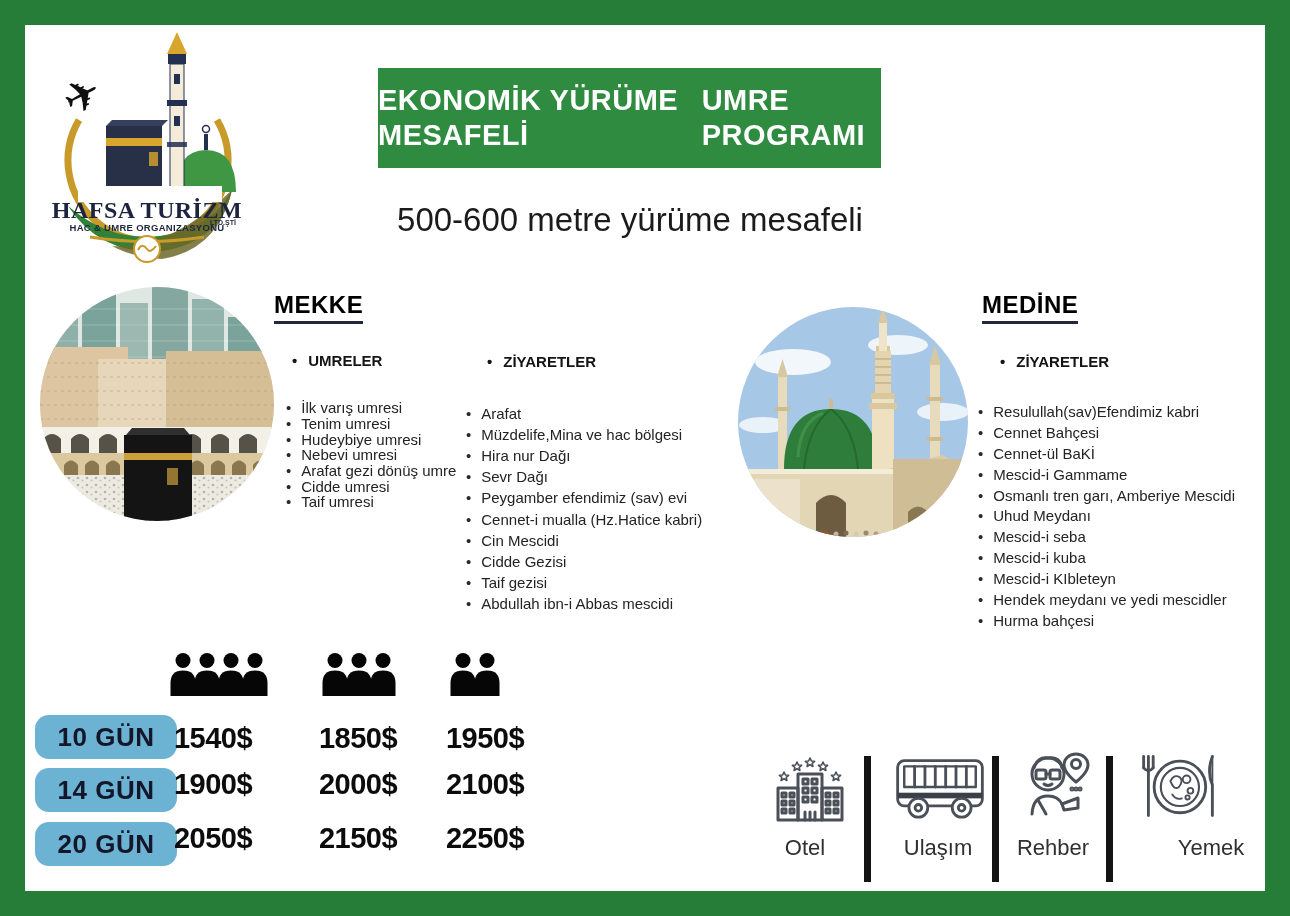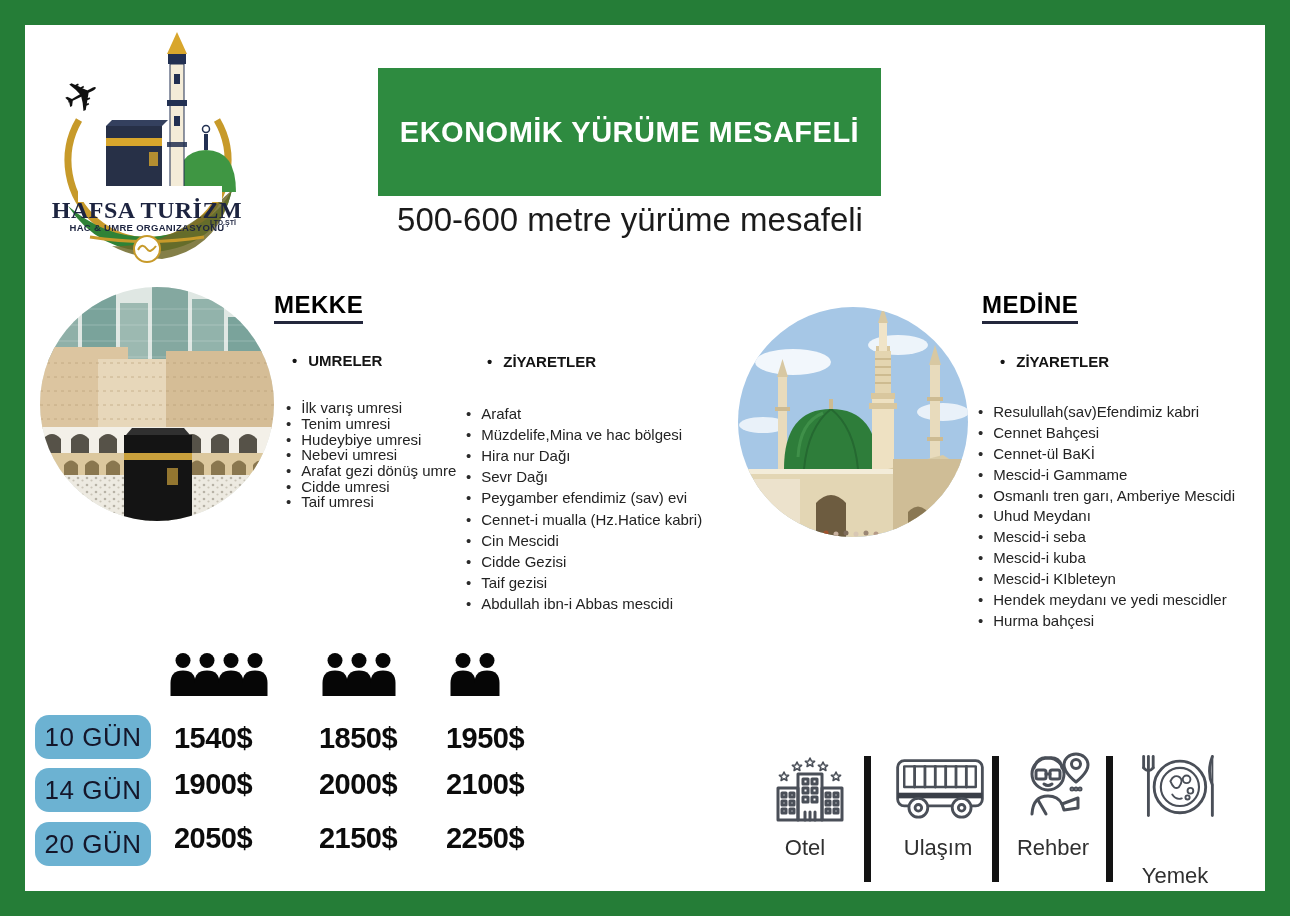--- a/index.html
+++ b/index.html
@@ -2,21 +2,21 @@
 <html><head>
 <meta charset="utf-8">
 <style>
   html,body{margin:0;padding:0;background:#9a9a9a;}
   .frame{position:relative;width:1290px;height:916px;background:#257d37;
          font-family:"Liberation Sans",sans-serif;overflow:hidden;}
   .canvas{position:absolute;left:25px;top:25px;width:1240px;height:866px;background:#ffffff;}
   .abs{position:absolute;}
 
   
-  .header-box{left:378px;top:68px;width:503px;height:128px;background:#2e8b40;
+  .header-box{left:378px;top:68px;width:503px;height:100px;background:#2e8b40;
       display:flex;flex-direction:row;align-items:center;justify-content:center;gap:6px;}
   .header-box .hl{color:#ffffff;font-weight:bold;font-size:29px;letter-spacing:.5px;line-height:1.2;}
   .subtitle{left:330px;top:201px;width:600px;text-align:center;font-size:33px;color:#1b1b1b;}
 
   
   .photo{border-radius:50%;overflow:hidden;}
   .photo svg{display:block;}
 
   
   .sec-title{font-size:24px;font-weight:bold;color:#000000;letter-spacing:.5px;}
@@ -29,23 +29,23 @@
   .li{display:flex;align-items:center;color:#232323;}
   .li::before{content:"•";margin-right:10px;color:#2a2a2a;}
   .umre-list .li{height:15.7px;font-size:15px;}
   .ziy-list .li{height:21.1px;font-size:15px;}
   .med-list .li{height:20.9px;font-size:15px;}
 
   
   .pgroup{display:flex;align-items:flex-end;}
   .pgroup svg{margin-left:-6px;}
   .pgroup svg:first-child{margin-left:0;}
-  .pill{left:35px;width:116px;height:44px;background:#6cb2d2;border-radius:14px;
+  .pill{left:35px;width:142px;height:44px;background:#6cb2d2;border-radius:14px;
         display:flex;align-items:center;justify-content:center;
-        font-size:26px;font-weight:normal;color:#14162a;letter-spacing:.5px;}
+        font-size:26px;font-weight:bold;color:#14162a;letter-spacing:.5px;}
   .price{width:140px;text-align:center;font-size:29px;font-weight:bold;color:#0c0c0c;letter-spacing:-.5px;}
 
   
   .svc-label{width:110px;text-align:center;font-size:22px;color:#303030;}
   .vbar{width:7px;height:126px;background:#131313;}
   .svcicon{stroke:#4a4f58;fill:none;stroke-width:3;stroke-linecap:round;stroke-linejoin:round;}
 </style>
 </head>
 <body>
 
@@ -90,20 +90,21 @@
       <text x="160" y="195" font-size="7" font-weight="bold" fill="#1d2440">LTD.ŞTİ</text>
       <text x="97" y="201" text-anchor="middle" font-size="9.5" font-weight="bold" fill="#1d2440" letter-spacing="0.3">HAC &amp; UMRE ORGANIZASYONU</text>
       <path d="M40 207 Q97 216 154 207" stroke="#c79a2a" stroke-width="3" fill="none"></path>
       <circle cx="97" cy="219" r="13" fill="#ffffff" stroke="#c79a2a" stroke-width="2"></circle>
       <path d="M88 220 Q92 212 97 219 Q100 224 106 216" stroke="#c79a2a" stroke-width="2" fill="none"></path>
     </svg>
   </div>
 
   <div class="abs header-box">
     <div class="hl">EKONOMİK YÜRÜME MESAFELİ</div>
+    <div class="hl">UMRE PROGRAMI</div>
   </div>
   <div class="abs subtitle">500-600 metre yürüme mesafeli</div>
 
   <div class="abs photo" style="left:40px;top:287px;width:234px;height:234px;">
     <svg viewBox="0 0 234 234" width="234" height="234">
       <rect width="234" height="234" fill="#dfe7e3"></rect>
       <rect x="8" y="30" width="30" height="115" fill="#8fb0a8"></rect>
       <rect x="42" y="6" width="34" height="140" fill="#7aa39b"></rect>
       <rect x="80" y="16" width="28" height="130" fill="#9cb9b1"></rect>
       <rect x="112" y="0" width="36" height="146" fill="#84a8a0"></rect>
@@ -393,14 +394,14 @@
       <circle cx="54" cy="51" r="2.2" fill="none" stroke-width="2"></circle>
       <path d="M38 48 Q42 54 48 52" fill="none" stroke-width="2"></path>
       <path d="M80 8 Q74 24 80 38 L80 70" fill="none"></path>
       <path d="M80 8 L80 38" fill="none" stroke-width="2"></path>
     </svg>
   </div>
 
   <div class="abs svc-label" style="left:750px;top:835px;">Otel</div>
   <div class="abs svc-label" style="left:883px;top:835px;">Ulaşım</div>
   <div class="abs svc-label" style="left:998px;top:835px;">Rehber</div>
-  <div class="abs svc-label" style="left:1120px;top:835px;margin-top:28px;">Yemek</div>
+  <div class="abs svc-label" style="left:1156px;top:835px;">Yemek</div>
 </div>
 
 </body></html>

